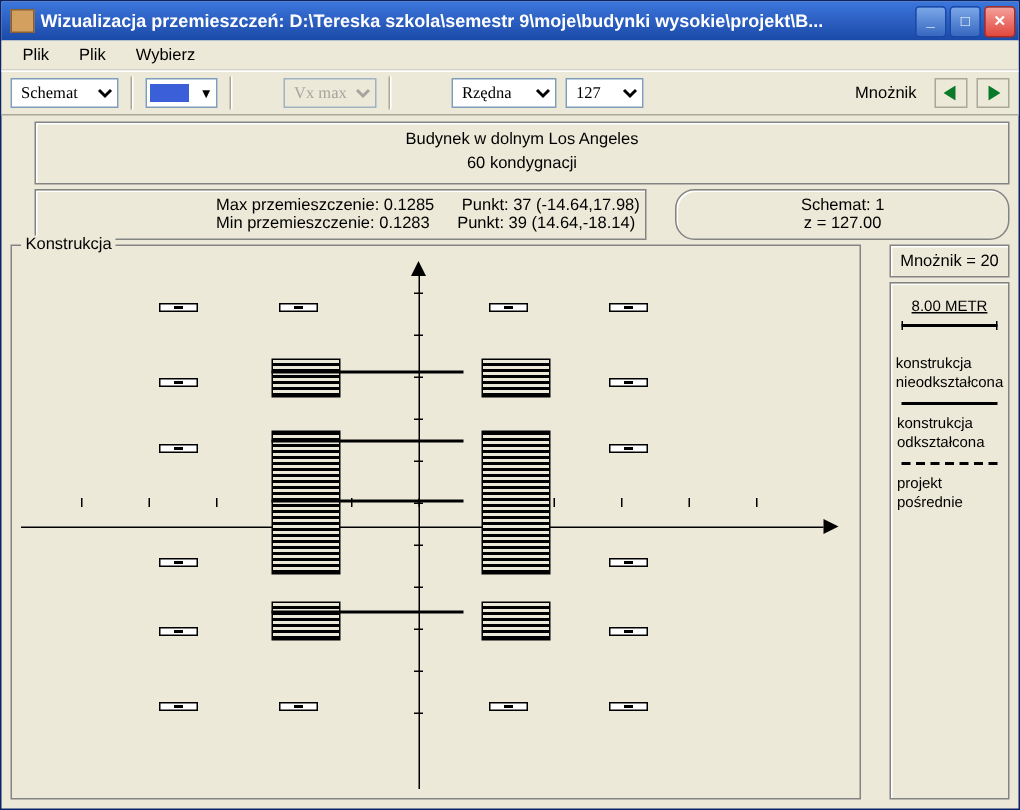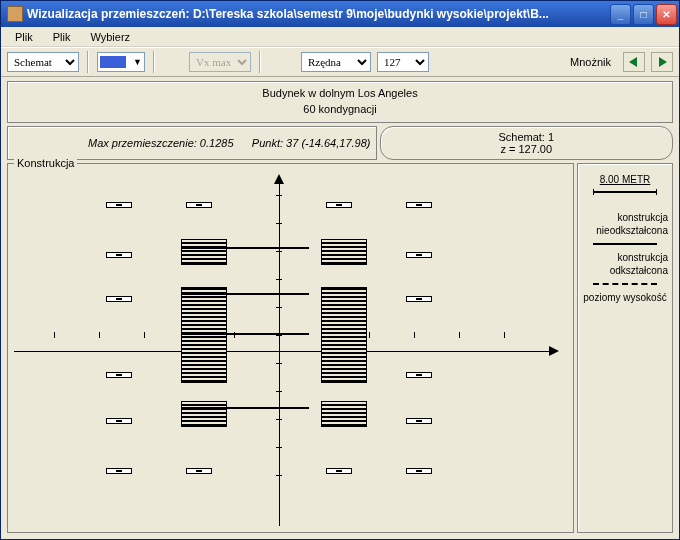--- a/index.html
+++ b/index.html
@@ -20,42 +20,42 @@
   .combo-swatch { width:48px; height:20px; border:1px solid #7f9db9; background:#fff; display:inline-flex; align-items:center; justify-content:space-between; padding:0 2px; }
   .swatch-inner { width:26px; height:12px; background:#3b5fd8; }
   .combo-swatch .arrow { font-size:9px; color:#000; }
   select:disabled { background:#ece9d8; color:#888; }
   .toolbar-spacer { flex:1; }
   .mnbtn { width:22px; height:20px; border:1px solid #aca899; background:#ece9d8; display:inline-flex; align-items:center; justify-content:center; cursor:pointer; }
   .mnbtn svg { display:block; }
   .mn-label { margin: 0 6px 0 12px; }
 
   .content { flex:1; display:flex; flex-direction:column; padding: 4px 6px 6px 6px; gap:3px; overflow:hidden; }
-  .panel { border:1px solid #848484; border-top-color:#848484; background:#ece9d8; box-shadow: inset 1px 1px 0 #fff; padding:4px; }
+  .panel { border:1px solid #848484; border-top-color:#848484; background:#ece9d8; box-shadow: inset 1px 1px 0 #fff; padding:4px;margin-left:16px; }
   .header-panel { text-align:center; line-height:1.45; }
   .stats-row { display:flex; gap:3px; }
   .stats-row .panel { flex:1; }
-  .stats-main { display:flex; justify-content:center; flex-direction:column; align-items:flex-start; padding-left:80px;font-style:italic; }
+  .stats-main { display:flex; justify-content:center; flex-direction:column; align-items:flex-start; padding-left:120px; }
   .stats-main div { white-space:pre; }
   .stats-side { width:96px; text-align:center; flex:0 0 96px;border-radius:13px; }
 
   .bottom-row { flex:1; display:flex; gap:3px; min-height:0; }
   .konstrukcja-wrap { flex:1; position:relative; }
   .fieldset { border:1px solid #848484; padding:6px; height:100%; position:relative; }
   .fieldset-legend { position:absolute; top:-7px; left:6px; background:#ece9d8; padding:0 3px; font-size:11px; }
   .plot { position:absolute; inset:12px 6px 6px 6px; }
   .side-col { width:96px; display:flex; flex-direction:column; gap:3px; flex:0 0 96px; }
   .side-col .panel { text-align:center; }
   .legend-panel { flex:1; display:flex; flex-direction:column; align-items:center; gap:6px; padding-top:10px; font-size:10px; }
   .scale-line { width:64px; border-top:2px solid #000; position:relative; }
   .scale-line::before, .scale-line::after { content:""; position:absolute; width:1px; height:6px; background:#000; top:-4px; }
   .scale-line::before { left:0; } .scale-line::after { right:0; }
   .leg-line-solid { width:64px; border-top:2px solid #000; }
   .leg-line-dashed { width:64px; border-top:2px dashed #000; }
-  .leg-text { text-align:right; line-height:1.3; }
+  .leg-text { text-align:left; line-height:1.3; }
 
   
   .axis-h { position:absolute; top:50%; left:0; right:18px; border-top:1px solid #000; }
   .axis-v { position:absolute; left:48%; top:0; bottom:0; border-left:1px solid #000; }
   .arrow-r { position:absolute; top:50%; right:8px; transform:translateY(-50%); width:0;height:0;border-left:10px solid #000;border-top:5px solid transparent;border-bottom:5px solid transparent;}
   .arrow-u { position:absolute; left:48%; top:-2px; transform:translateX(-50%); width:0;height:0;border-bottom:10px solid #000;border-left:5px solid transparent;border-right:5px solid transparent;}
   .tick { position:absolute; background:#000; }
   .node { position:absolute; width:26px; height:6px; background:#fff; border:1px solid #000; }
   .node::after { content:""; position:absolute; left:50%; top:50%; width:6px; height:2px; background:#000; transform:translate(-50%,-50%); }
   .wall { position:absolute; background:repeating-linear-gradient(0deg,#000 0,#000 2px,#ece9d8 2px,#ece9d8 4px); border:1px solid #000; }
@@ -113,20 +113,21 @@
   <div class="content">
 
     <div class="panel header-panel">
       <div>Budynek w dolnym Los Angeles</div>
       <div>60 kondygnacji</div>
     </div>
 
     <div class="stats-row">
       <div class="panel stats-main">
         <div>Max przemieszczenie: 0.1285      Punkt: 37 (-14.64,17.98)</div>
+        <div>Min przemieszczenie: 0.1283      Punkt: 39 (14.64,-18.14)</div>
       </div>
       <div class="panel stats-side">
         <div>Schemat: 1</div>
         <div>z = 127.00</div>
       </div>
     </div>
 
     <div class="bottom-row">
       <div class="konstrukcja-wrap">
         <div class="fieldset">
@@ -185,27 +186,30 @@
               <div class="wall" style="left: 307.44px; top: 63px; width: 46px; height: 26px;"></div>
               <div class="wall" style="left: 307.44px; top: 225px; width: 46px; height: 26px;"></div>
               <div class="beam" style="left: 167.44px; top: 71px; width: 128px;"></div>
               <div class="beam" style="left: 167.44px; top: 117px; width: 128px;"></div>
               <div class="beam" style="left: 167.44px; top: 157px; width: 128px;"></div>
               <div class="beam" style="left: 167.44px; top: 231px; width: 128px;"></div>
             </div>
         </div>
       </div>
       <div class="side-col">
+        <div class="panel">
+          <div>Mnożnik = 20</div>
+        </div>
         <div class="panel legend-panel">
           <div style="text-decoration:underline;text-align:center;">8.00  METR</div>
           <div class="scale-line"></div>
           <div style="height:6px"></div>
           <div class="leg-text">konstrukcja nieodkształcona</div>
           <div class="leg-line-solid"></div>
           <div class="leg-text">konstrukcja odkształcona</div>
           <div class="leg-line-dashed"></div>
-          <div class="leg-text">poziomy wysokość</div>
+          <div class="leg-text">projekt pośrednie</div>
         </div>
       </div>
     </div>
 
   </div>
 </div>
 
 </body></html>

